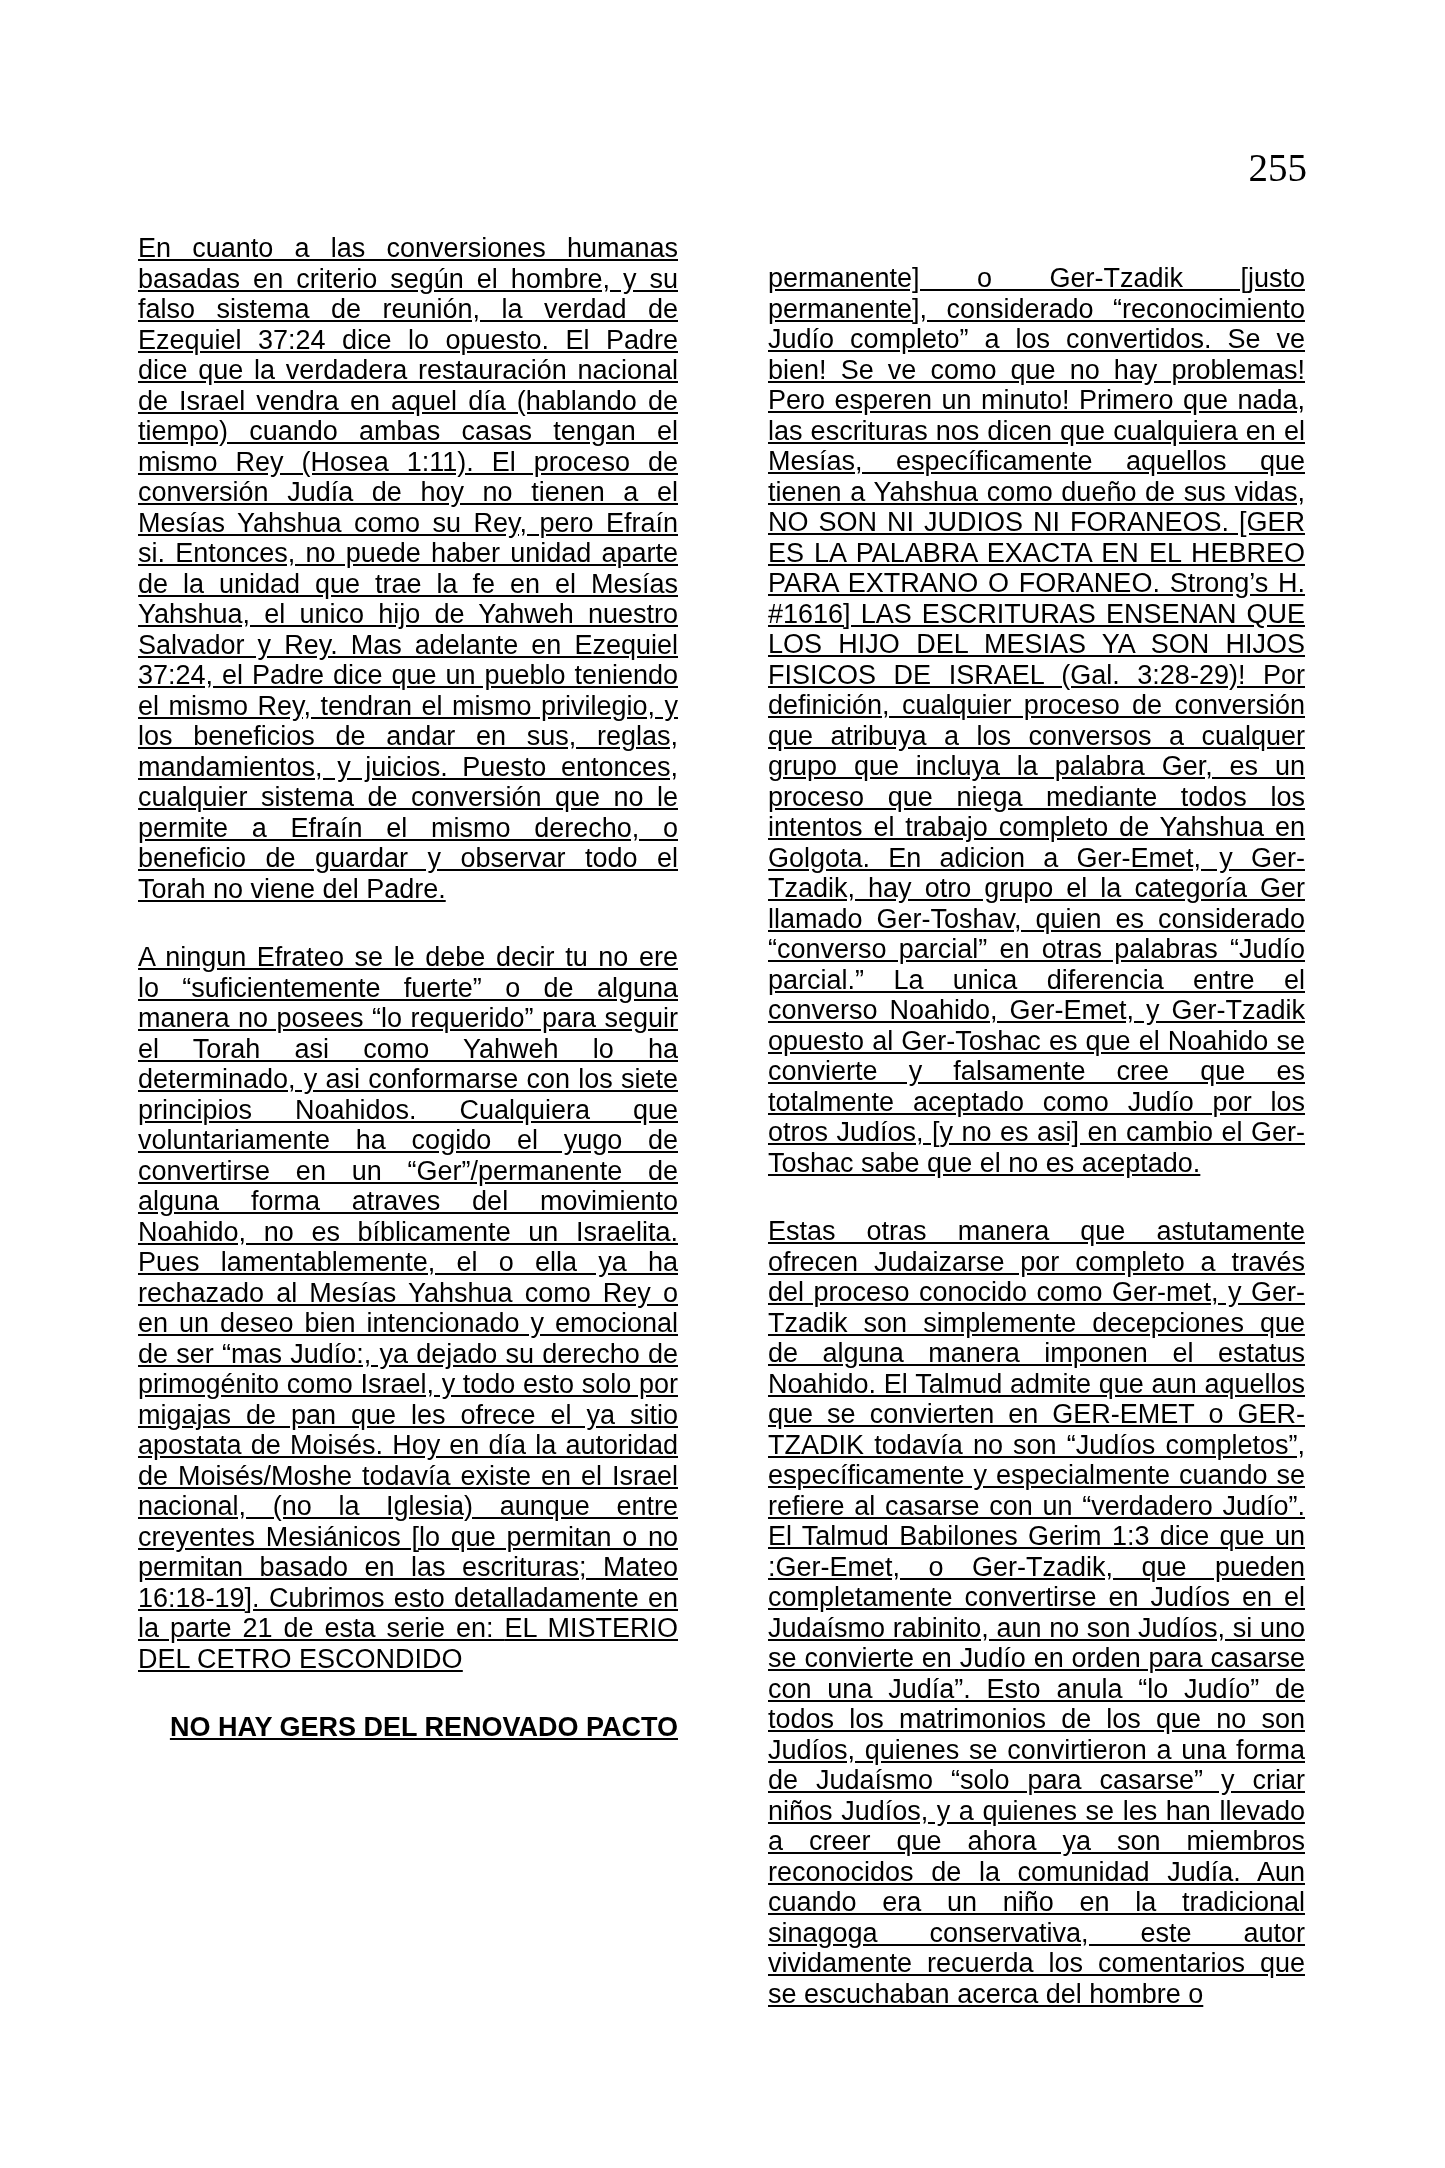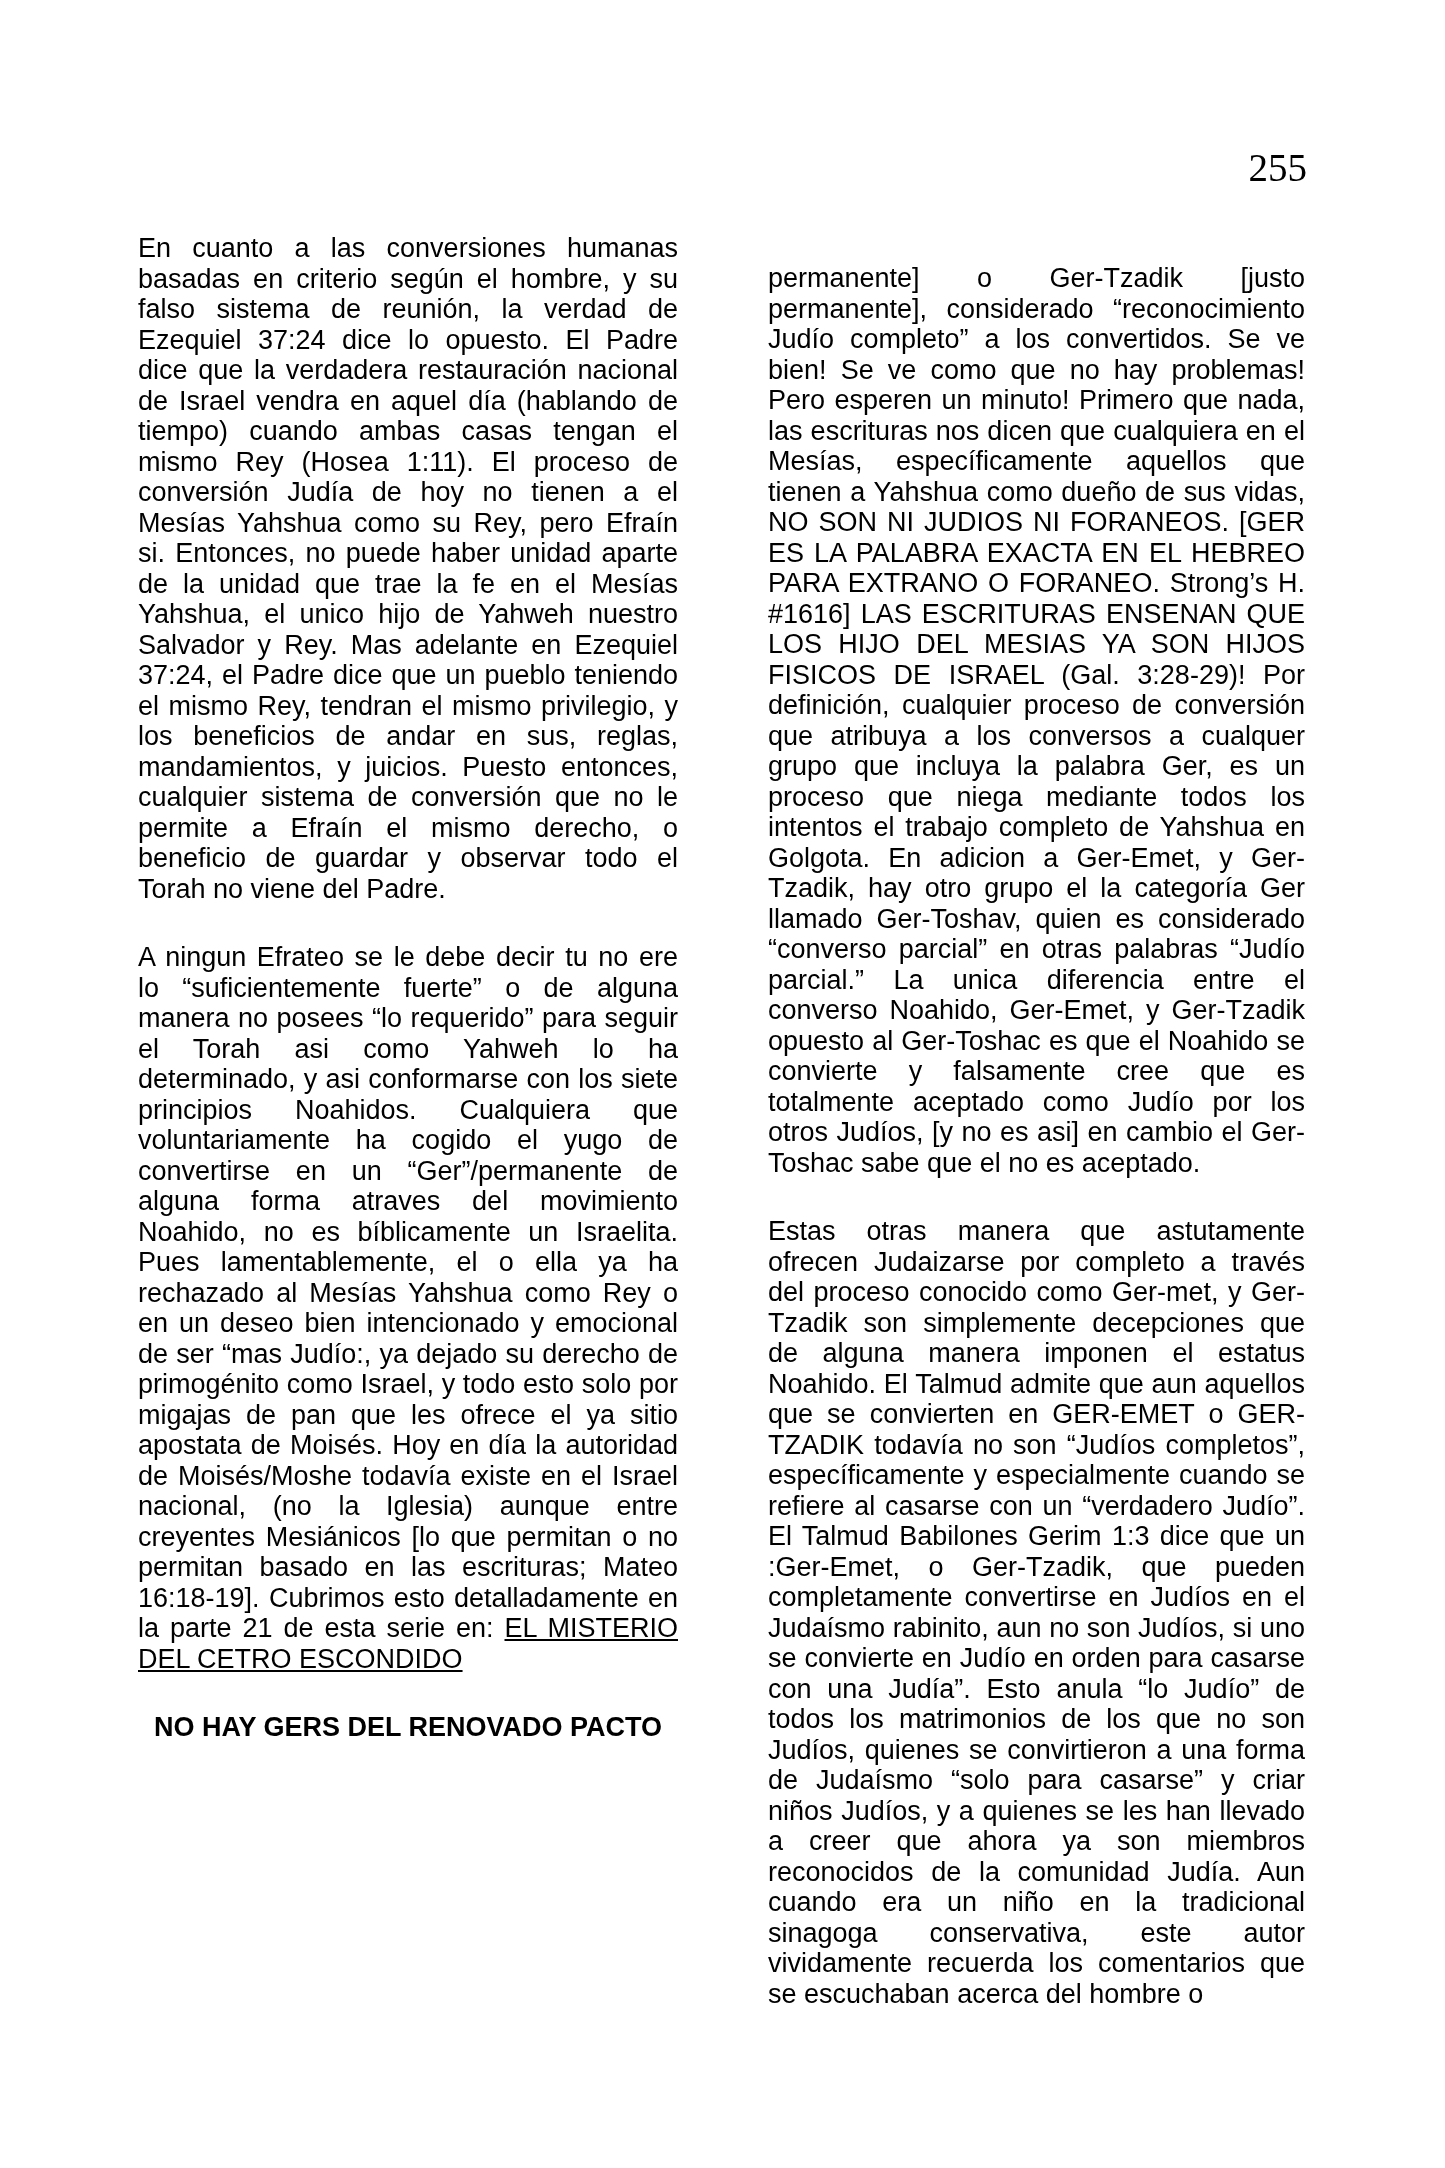--- a/index.html
+++ b/index.html
@@ -20,35 +20,36 @@
     font-size: 39px;
     line-height: 1;
     color: #000000;
   }
   .columns {
     position: absolute;
     left: 138px;
     top: 233px;
     display: flex;
     gap: 90px;
+    text-decoration: underline;
   }
   .col {
     font-size: 27px;
     line-height: 30.5px;
     text-align: justify;
     color: #000000;
   }
   .col-left  { width: 540px; }
   .col-right { width: 537px; margin-top: 30px; }
   .col p { margin: 0 0 38px 0; }
   .heading {
     font-size: 27px;
     line-height: 30.5px;
     font-weight: bold;
-    text-align: center;
+    text-align: right;
     margin: 4px 0 33px 0;
   }
   .doc-link {
     color: #000000;
     text-decoration: underline;
     cursor: pointer;
   }
 </style>
 </head>
 <body>

